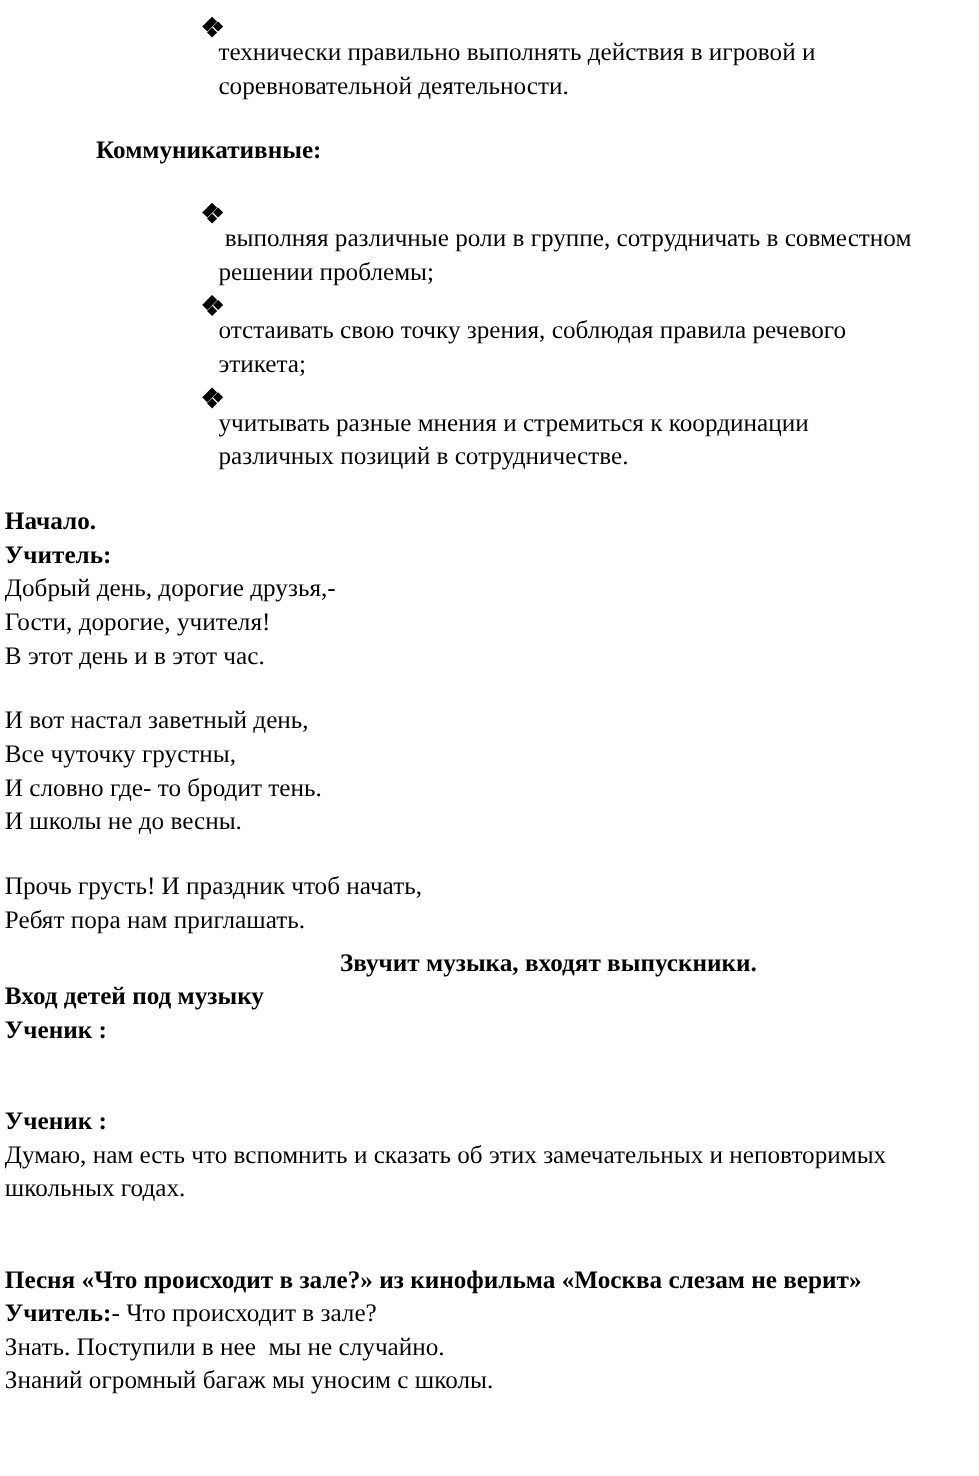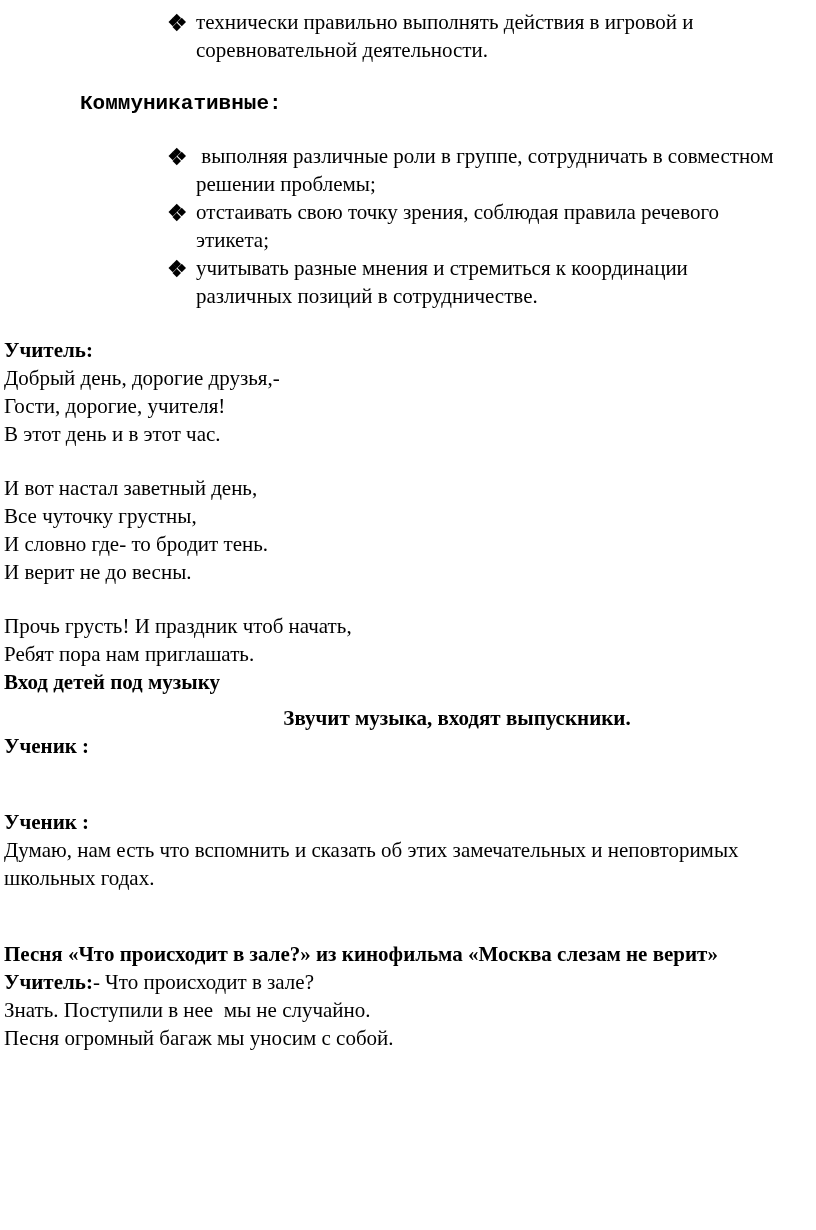--- a/index.html
+++ b/index.html
@@ -16,40 +16,40 @@
   .page {
     padding: 8px 10px 0 4px;
     box-sizing: border-box;
     width: 816px;
     height: 1230px;
   }
   p { margin: 0; white-space: pre-wrap; }
   .b { font-weight: 700; }
 
   
-  .bullet-row { display: flex; margin-left: 166px; }
+  .bullet-row { display: flex; margin-left: 166px; flex-direction: column; }
   .bullet-icon {
     flex: 0 0 14px;
     position: relative;
     width: 14px; height: 14px;
     margin-top: 7px;
   }
   .bullet-icon i {
     position: absolute;
     width: 5.5px; height: 5.5px;
     background: #000;
     transform: rotate(45deg);
   }
   .bullet-icon i.d-top    { left: 4.25px; top: 0; }
   .bullet-icon i.d-left   { left: 0;      top: 4.25px; }
   .bullet-icon i.d-right  { left: 8.5px;  top: 4.25px; }
   .bullet-icon i.d-bottom { left: 4.25px; top: 8.5px; }
   .bullet-text { margin-left: 12px; width: 588px; }
 
-  .heading-indent { margin-left: 76px; font-family: Liberation Mono, monospace; }
+  .heading-indent { margin-left: 76px; }
 
   .centered-direction {
     text-align: center;
     padding-left: 104px;
     margin-top: 8px;
   }
 
   .gap-sm { height: 26px; }
   .gap-xs { height: 24px; }
   .gap-lg { height: 48px; }
@@ -98,50 +98,51 @@
       <i class="d-top"></i>
         <i class="d-left"></i>
         <i class="d-right"></i>
         <i class="d-bottom"></i>
     </span>
     <p class="bullet-text">учитывать разные мнения и стремиться к координации различных позиций в сотрудничестве.</p>
   </div>
 
   <div class="gap-sm"></div>
 
+  <p class="b">Начало.</p>
   <p class="b">Учитель:</p>
   <p>Добрый день, дорогие друзья,-</p>
   <p>Гости, дорогие, учителя!</p>
   <p>В этот день и в этот час.</p>
 
   <div class="gap-sm"></div>
 
   <p>И вот настал заветный день,</p>
   <p>Все чуточку грустны,</p>
   <p>И словно где- то бродит тень.</p>
-  <p>И верит не до весны.</p>
+  <p>И школы не до весны.</p>
 
   <div class="gap-sm"></div>
 
   <p>Прочь грусть! И праздник чтоб начать,</p>
   <p>Ребят пора нам приглашать.</p>
 
+  <p class="b centered-direction">Звучит музыка, входят выпускники.</p>
   <p class="b">Вход детей под музыку</p>
-  <p class="b centered-direction">Звучит музыка, входят выпускники.</p>
 
   <p class="b">Ученик :</p>
 
   <div class="gap-lg"></div>
 
   <p class="b">Ученик :</p>
   <p>Думаю, нам есть что вспомнить и сказать об этих замечательных и неповторимых школьных годах.</p>
 
   <div class="gap-lg"></div>
 
   <p class="b">Песня «Что происходит в зале?» из кинофильма «Москва слезам не верит»</p>
 
   <p><span class="b">Учитель:</span><span>- Что происходит в зале?</span></p>
 
 
   <p>Знать. Поступили в нее  мы не случайно.</p>
-  <p>Песня огромный багаж мы уносим с собой.</p>
+  <p>Знаний огромный багаж мы уносим с школы.</p>
 
 </div>
 
 </body></html>

